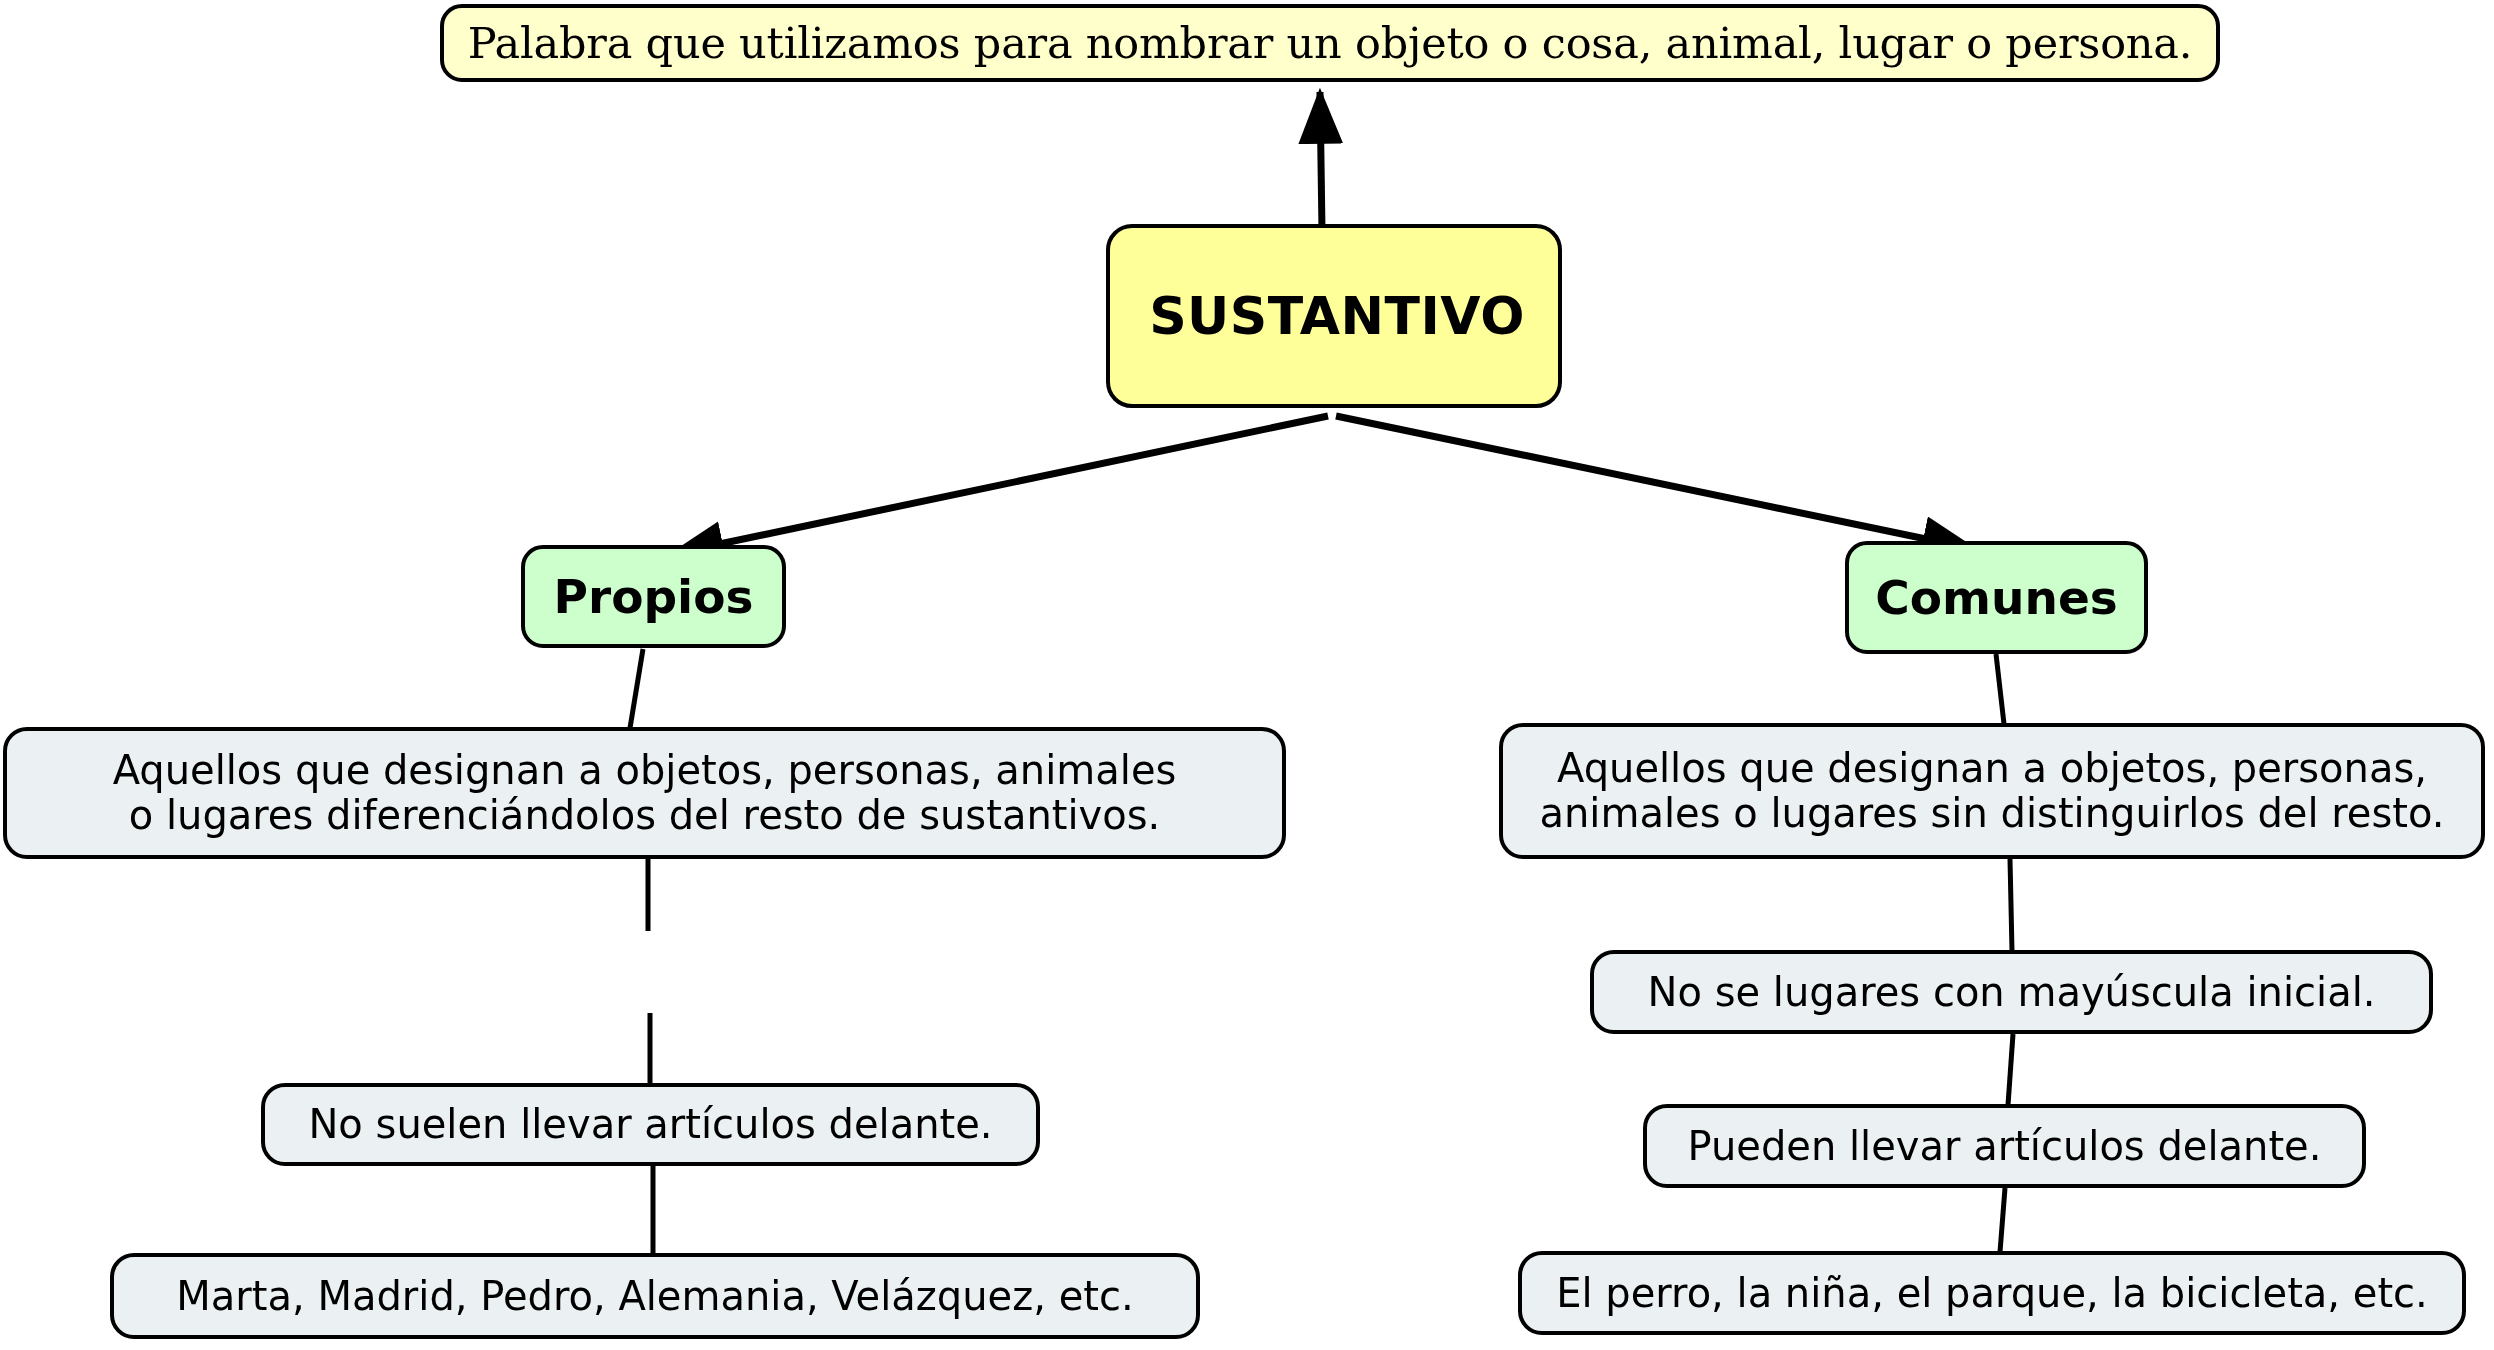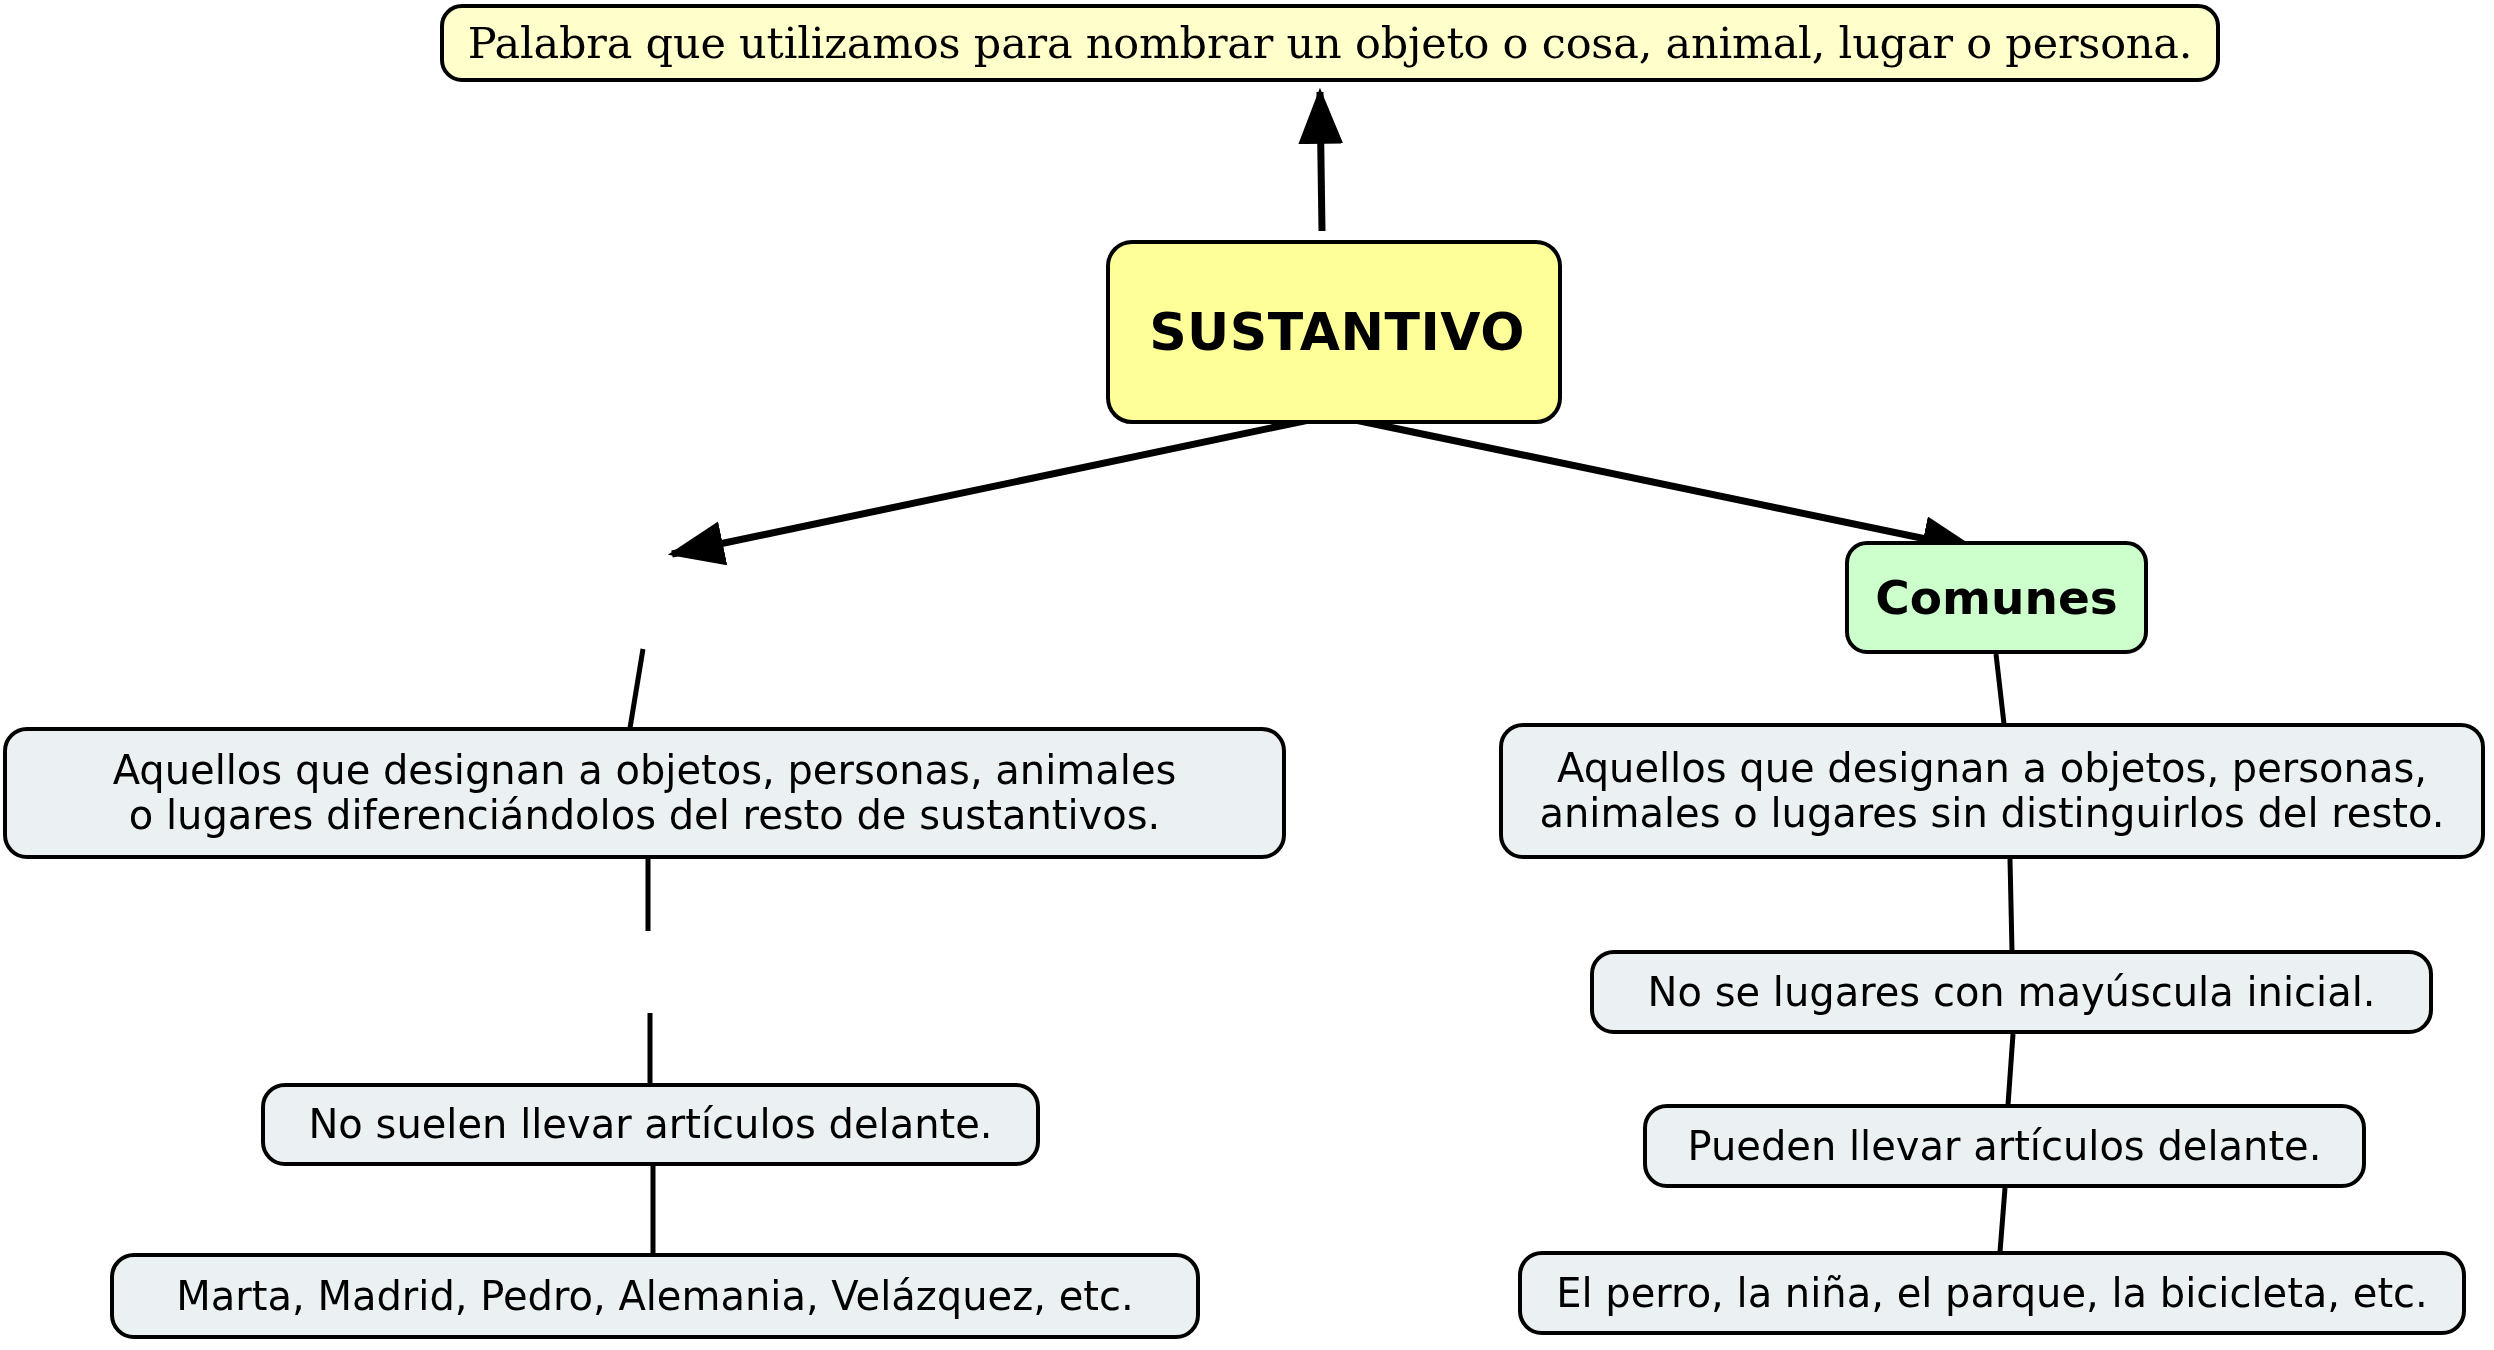--- a/index.html
+++ b/index.html
@@ -55,21 +55,21 @@
     border-radius: 22px;
     font-size: 43px;
     font-family: "DejaVu Serif", "Liberation Serif", serif;
     letter-spacing: -0.2px;
     justify-content: center;
   }
 
   
   .n-root {
     left: 1106px;
-    top: 240px;
+    top: 224px;
     width: 456px;
     height: 184px;
     background: #ffff99;
     border-radius: 26px;
     font-size: 52px;
     font-weight: bold;
     letter-spacing: 0.5px;
     padding-left: 6px;
   }
 
@@ -131,20 +131,23 @@
   </svg>
 
   <div class="node n-definition">
     <span class="txt">Palabra que utilizamos para nombrar un objeto o cosa, animal, lugar o persona.</span>
   </div>
 
   <div class="node n-root">
     <span class="txt">SUSTANTIVO</span>
   </div>
 
+  <div class="node n-branch n-propios">
+    <span class="txt">Propios</span>
+  </div>
 
   <div class="node n-branch n-comunes">
     <span class="txt">Comunes</span>
   </div>
 
   <div class="node n-detail n-prop-desc">
     <span class="txt">Aquellos que designan a objetos, personas, animales
 o lugares diferenciándolos del resto de sustantivos.</span>
   </div>
 

